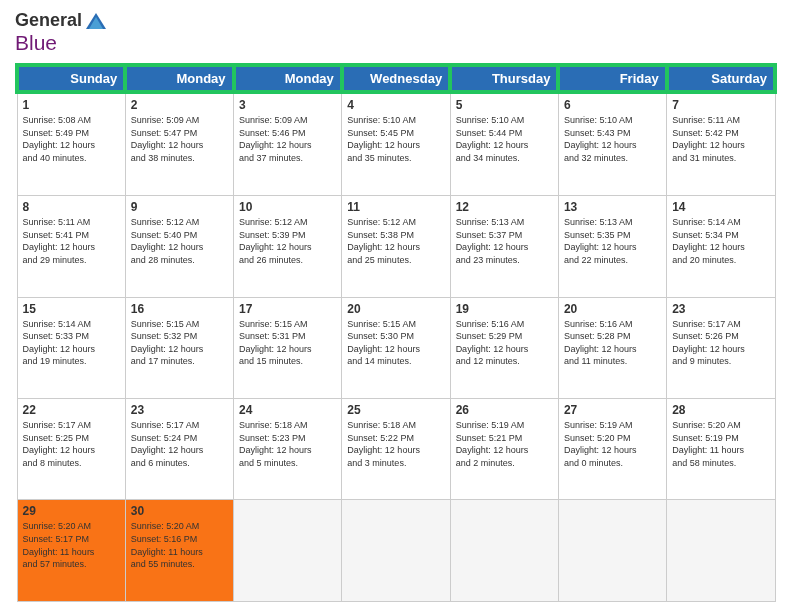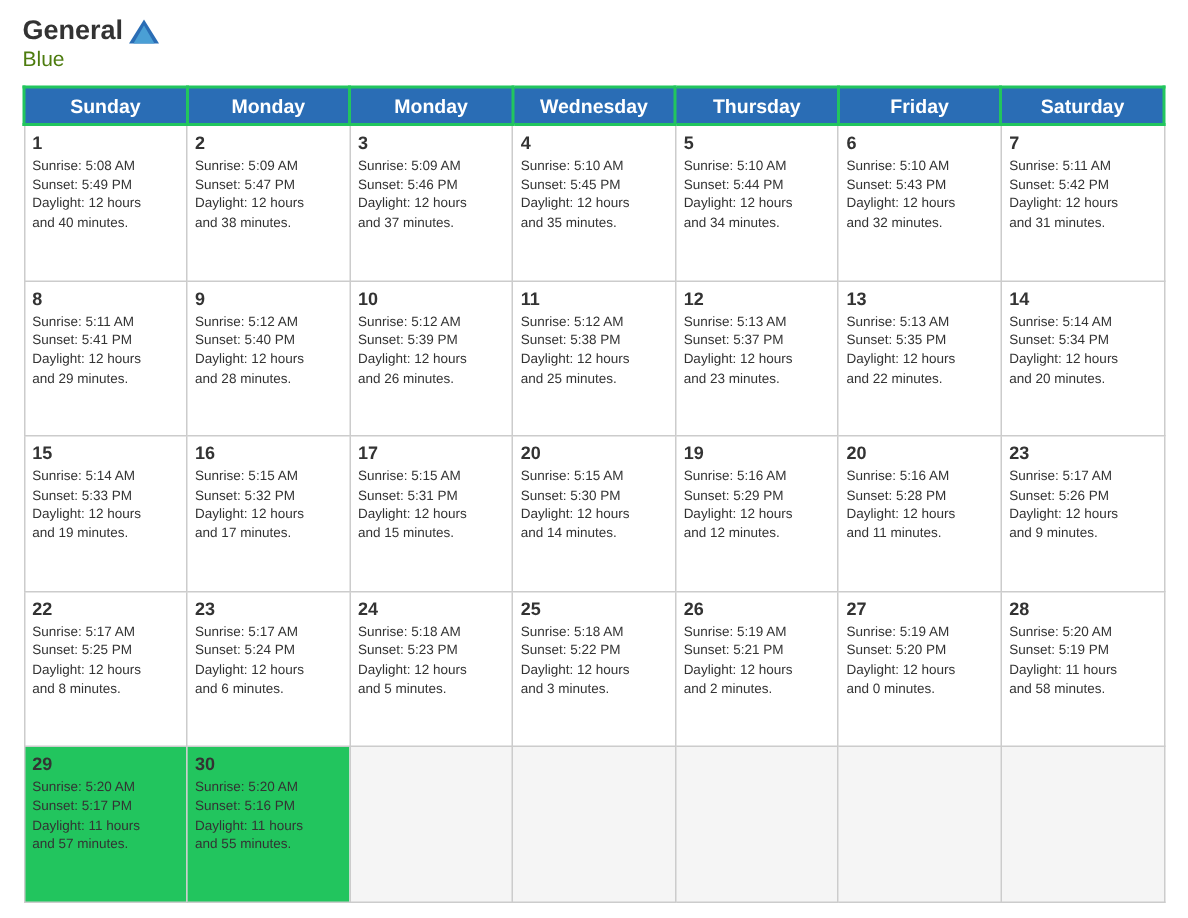--- a/index.html
+++ b/index.html
@@ -29,21 +29,21 @@
       align-items: flex-start;
     }
     .logo-text {
       display: flex;
       align-items: center;
       font-size: 18px;
       font-weight: bold;
       color: #333;
     }
     .logo-general { color: #333; font-size: 18px; }
-    .logo-blue { color: #4d7c0f; font-size: 14px; }
+    .logo-blue { color: #701a75; font-size: 21px; }
     .logo-icon {
       width: 24px;
       height: 20px;
       margin-left: 2px;
     }
     .title-block {
       text-align: right;
     }
     .month-year {
       font-size: 30px;
@@ -57,41 +57,41 @@
     .calendar {
       flex: 1;
       border: 1px solid #ccc;
       border-collapse: collapse;
       width: 100%;
       table-layout: fixed;
     }
     .calendar th {
       background: #2a6db5;
       color: #fff;
-      text-align: center;
+      text-align: right;
       padding: 4px 6px;
       font-size: 13px;
-      border: 2px solid #22c55e;
+      border: 4px solid #22c55e;
     }
     .calendar td {
       border: 1px solid #ccc;
       vertical-align: top;
       padding: 4px 5px;
       font-size: 9.5px;
       color: #333;
       background: #fff;
     }
     .calendar td.empty {
       background: #f5f5f5;
     }
     .calendar tr:last-child td {
       background: #f5f5f5;
     }
     .calendar tr:last-child td.has-data {
-      background: #22c55e;
+      background: #f97316;
     }
     .day-num {
       font-size: 12px;
       font-weight: bold;
       display: block;
       margin-bottom: 2px;
     }
     .day-info {
       line-height: 1.4;
       font-size: 9px;

